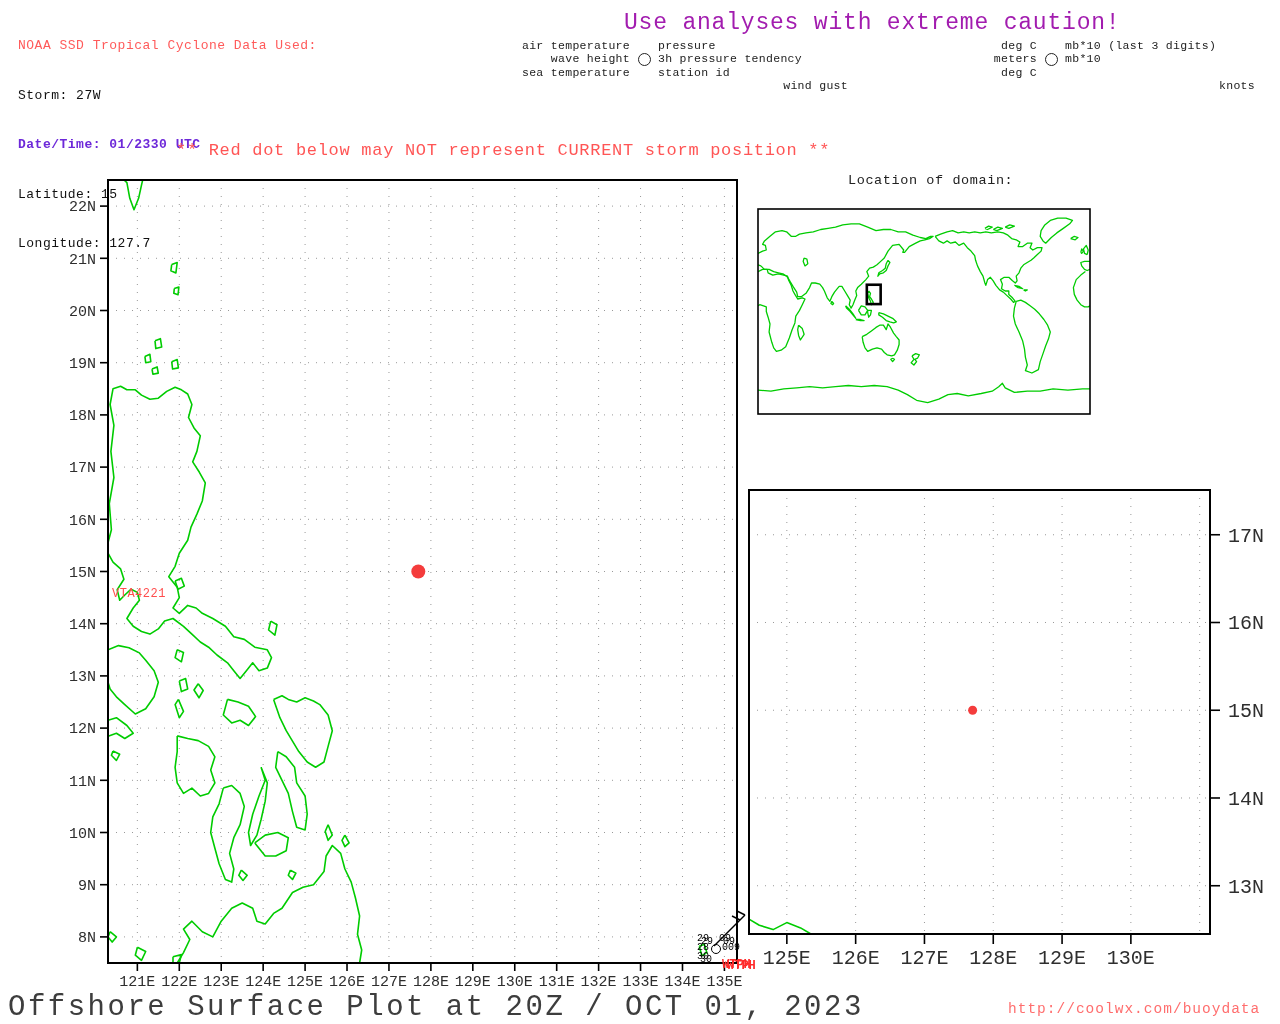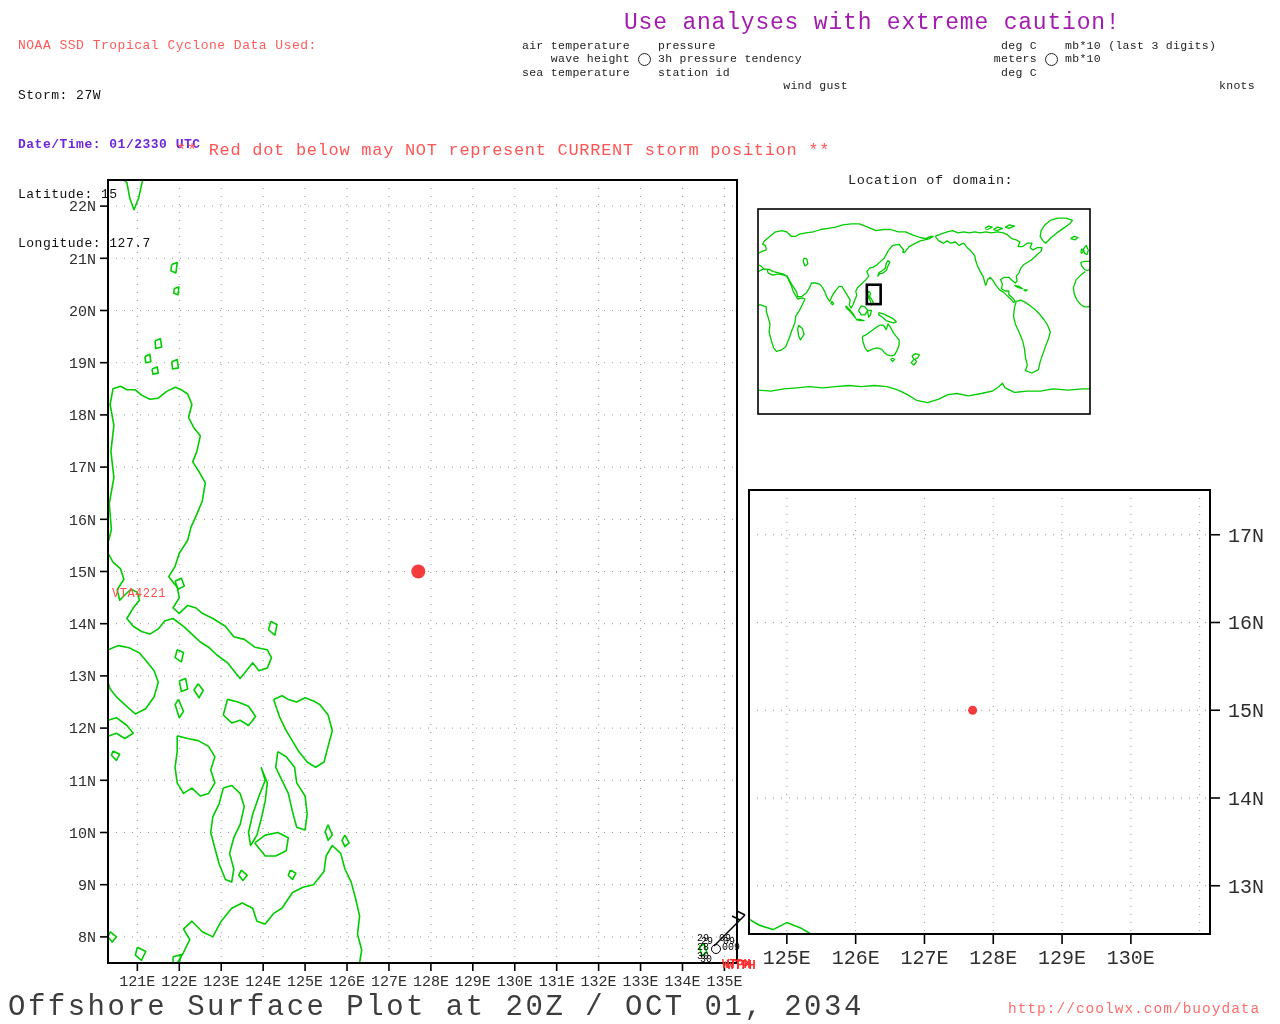--- a/index.html
+++ b/index.html
@@ -336,14 +336,14 @@
   <span class="v" style="left:29px;top:7px;">09</span>
   <span class="v" style="left:3px;top:13px;">28</span>
   <span class="cl-circ" style="left:17px;top:14px;"></span>
   <span class="v" style="left:28px;top:13px;">009</span>
   <span class="v" style="left:3px;top:22px;">30</span>
   <span class="v" style="left:6px;top:25px;">30</span>
   <span class="v cl-id" style="left:28px;top:31px;">WTPH</span>
   <span class="v cl-id" style="left:33px;top:32px;">WTPH</span>
 </div>
 
-<div class="abs" id="footer-title">Offshore Surface Plot at 20Z / OCT 01, 2034</div>
+<div class="abs" id="footer-title">Offshore Surface Plot at 20Z / OCT 01, 2023</div>
 <div class="abs" id="footer-url">http://coolwx.com/buoydata</div>
 
 </body></html>

